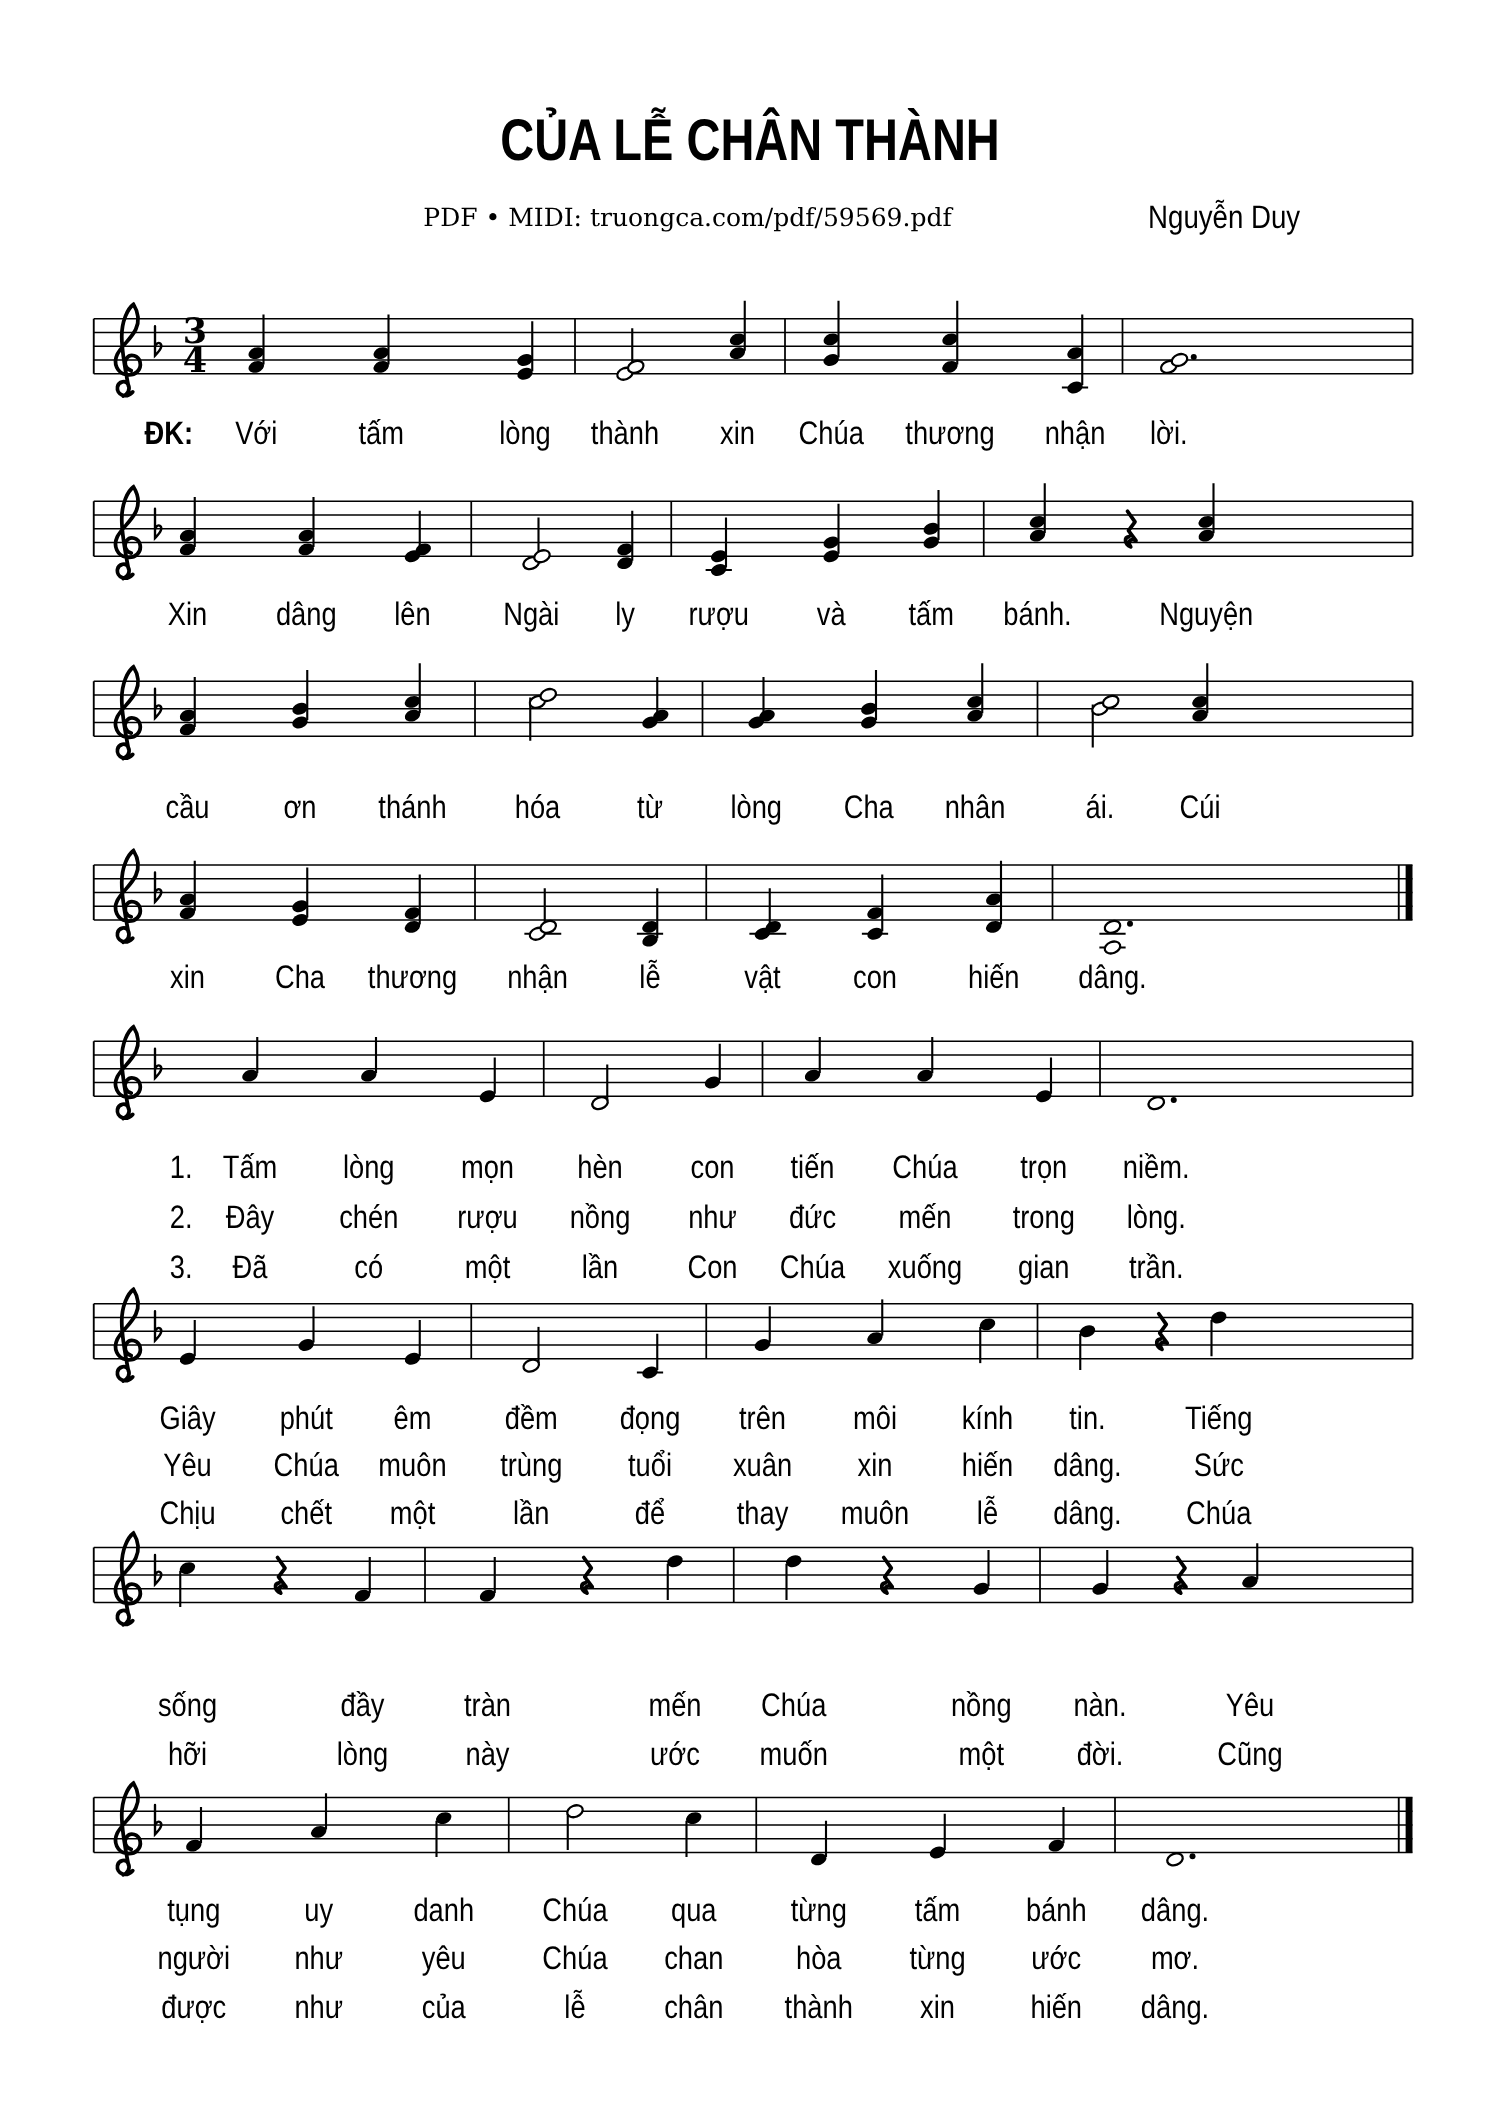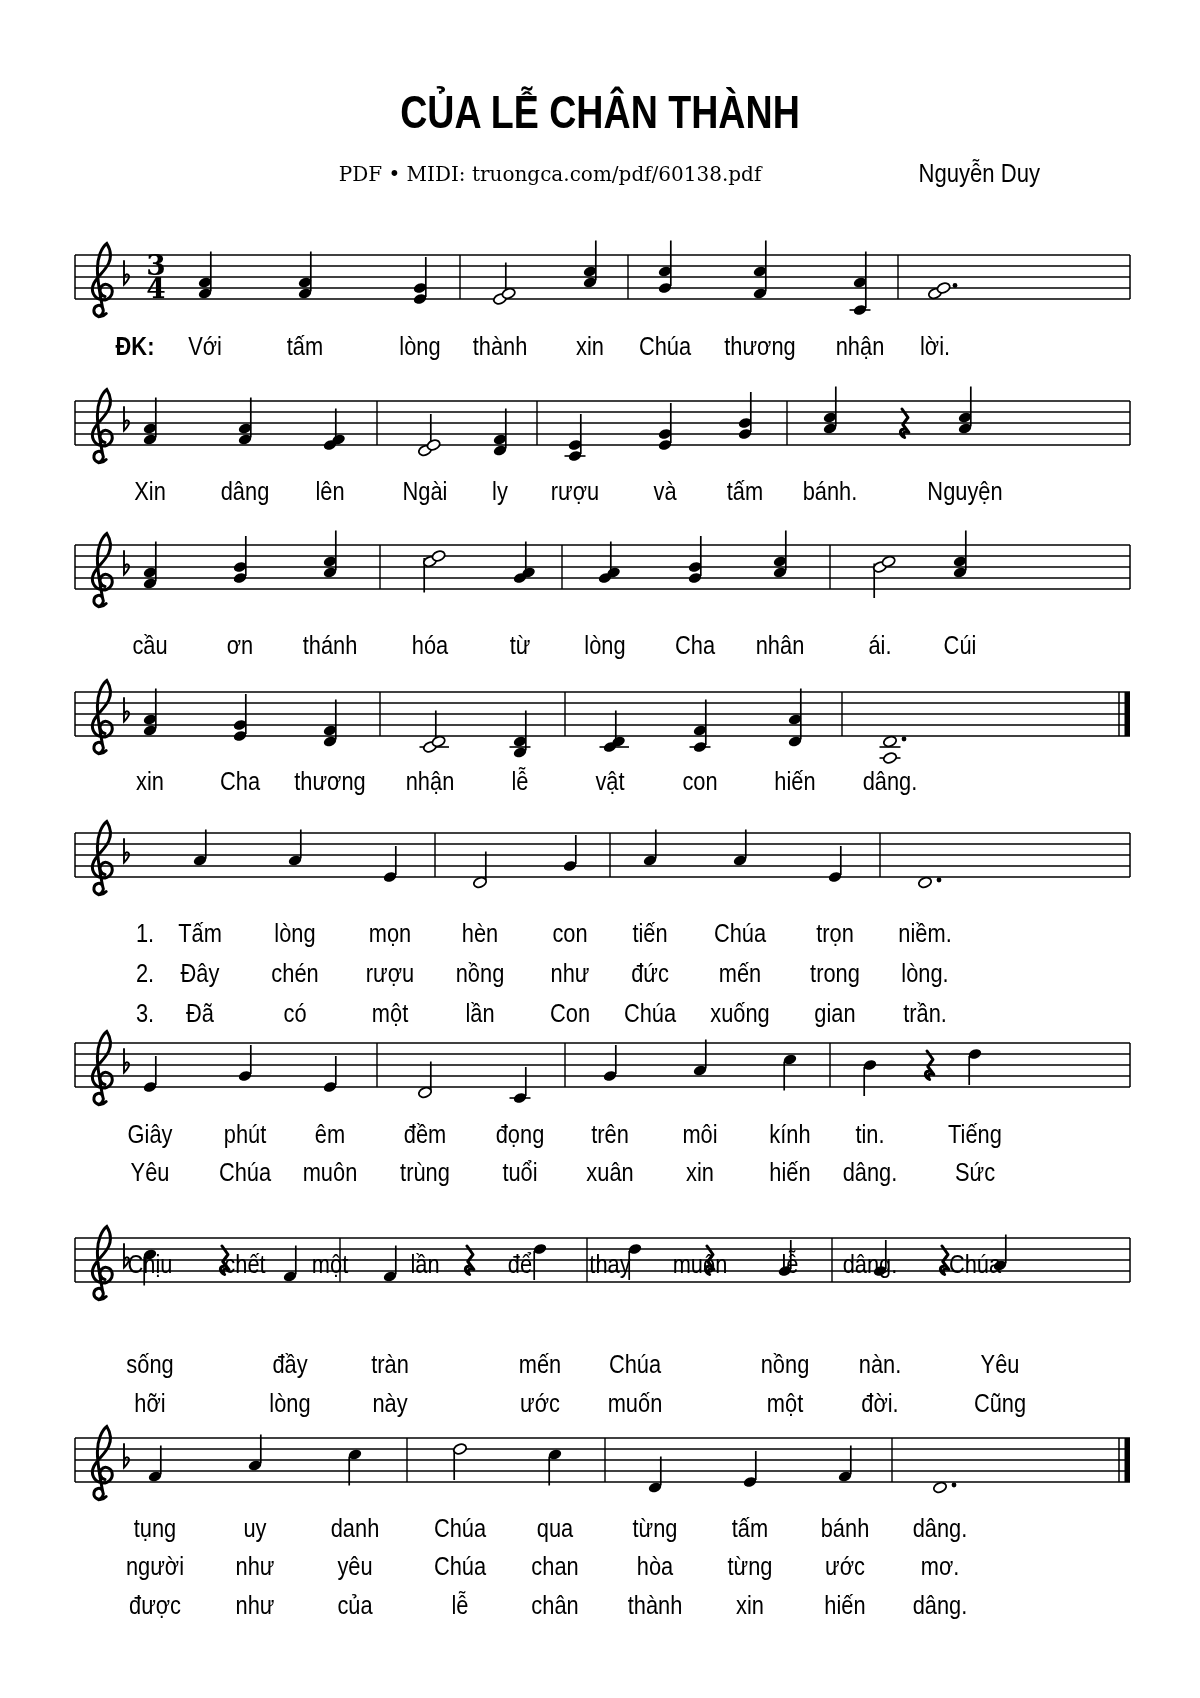--- a/index.html
+++ b/index.html
@@ -17,21 +17,21 @@
   .lyrics{position:absolute;left:60px;width:1080px;height:40px;font-size:26px;}
   .lyrics span{position:absolute;top:0;transform:translateX(-50%) scaleX(0.84);
                white-space:nowrap;}
   .lyrics span.b{font-weight:bold;}
 </style>
 </head>
 <body>
 
 <div class="page">
   <h1 class="title">CỦA LỄ CHÂN THÀNH</h1>
-  <div class="sub">PDF • MIDI: truongca.com/pdf/60138.pdf</div>
+  <div class="sub">PDF • MIDI: truongca.com/pdf/59569.pdf</div>
   <div class="composer">Nguyễn Duy</div>
   <div id="score">
       <svg viewBox="0 -50 1080 135" width="1080" height="135" style="left: 60px; top: 205px;">
         <line x1="15" y1="0" x2="1070" y2="0" stroke="#000" stroke-width="1.3"></line>
         <line x1="15" y1="11" x2="1070" y2="11" stroke="#000" stroke-width="1.3"></line>
         <line x1="15" y1="22" x2="1070" y2="22" stroke="#000" stroke-width="1.3"></line>
         <line x1="15" y1="33" x2="1070" y2="33" stroke="#000" stroke-width="1.3"></line>
         <line x1="15" y1="44" x2="1070" y2="44" stroke="#000" stroke-width="1.3"></line>
         <line x1="15" y1="0" x2="15" y2="44" stroke="#000" stroke-width="1.5"></line>
         <path d="M 6.2,58.5 C 0.5,64.5 -7,60.5 -6,54.5 C -5.2,50 0.8,48.8 2.6,52.8 C 4.4,56.6 2.2,60.5 -1.4,61.8 M 2.8,54 C 0,40 -2.6,26 -2.6,14 C -2.6,2 2,-8 6.8,-11.5 C 10.5,-5.5 11.8,1.5 8.6,8.5 C 5,16 -3,22 -6.2,28.5 C -9.8,36 -6,43.5 1.2,44.8 C 8.4,46 13.4,40.5 12,34.5 C 10.8,29.5 4.4,27.5 1.4,31.5 C -1.4,35.2 0.6,40.5 5,41.5" transform="translate(40,0)" fill="none" stroke="#000" stroke-width="3" stroke-linecap="round"></path>
@@ -377,21 +377,21 @@
         <span style="left: 185px;">Chúa</span>
         <span style="left: 270px;">muôn</span>
         <span style="left: 365px;">trùng</span>
         <span style="left: 460px;">tuổi</span>
         <span style="left: 550px;">xuân</span>
         <span style="left: 640px;">xin</span>
         <span style="left: 730px;">hiến</span>
         <span style="left: 810px;">dâng.</span>
         <span style="left: 915px;">Sức</span>
       </div>
-      <div class="lyrics" style="top: 1249px;">
+      <div class="lyrics" style="top: 1195px;">
         <span style="left: 90px;">Chịu</span>
         <span style="left: 185px;">chết</span>
         <span style="left: 270px;">một</span>
         <span style="left: 365px;">lần</span>
         <span style="left: 460px;">để</span>
         <span style="left: 550px;">thay</span>
         <span style="left: 640px;">muôn</span>
         <span style="left: 730px;">lễ</span>
         <span style="left: 810px;">dâng.</span>
         <span style="left: 915px;">Chúa</span>

